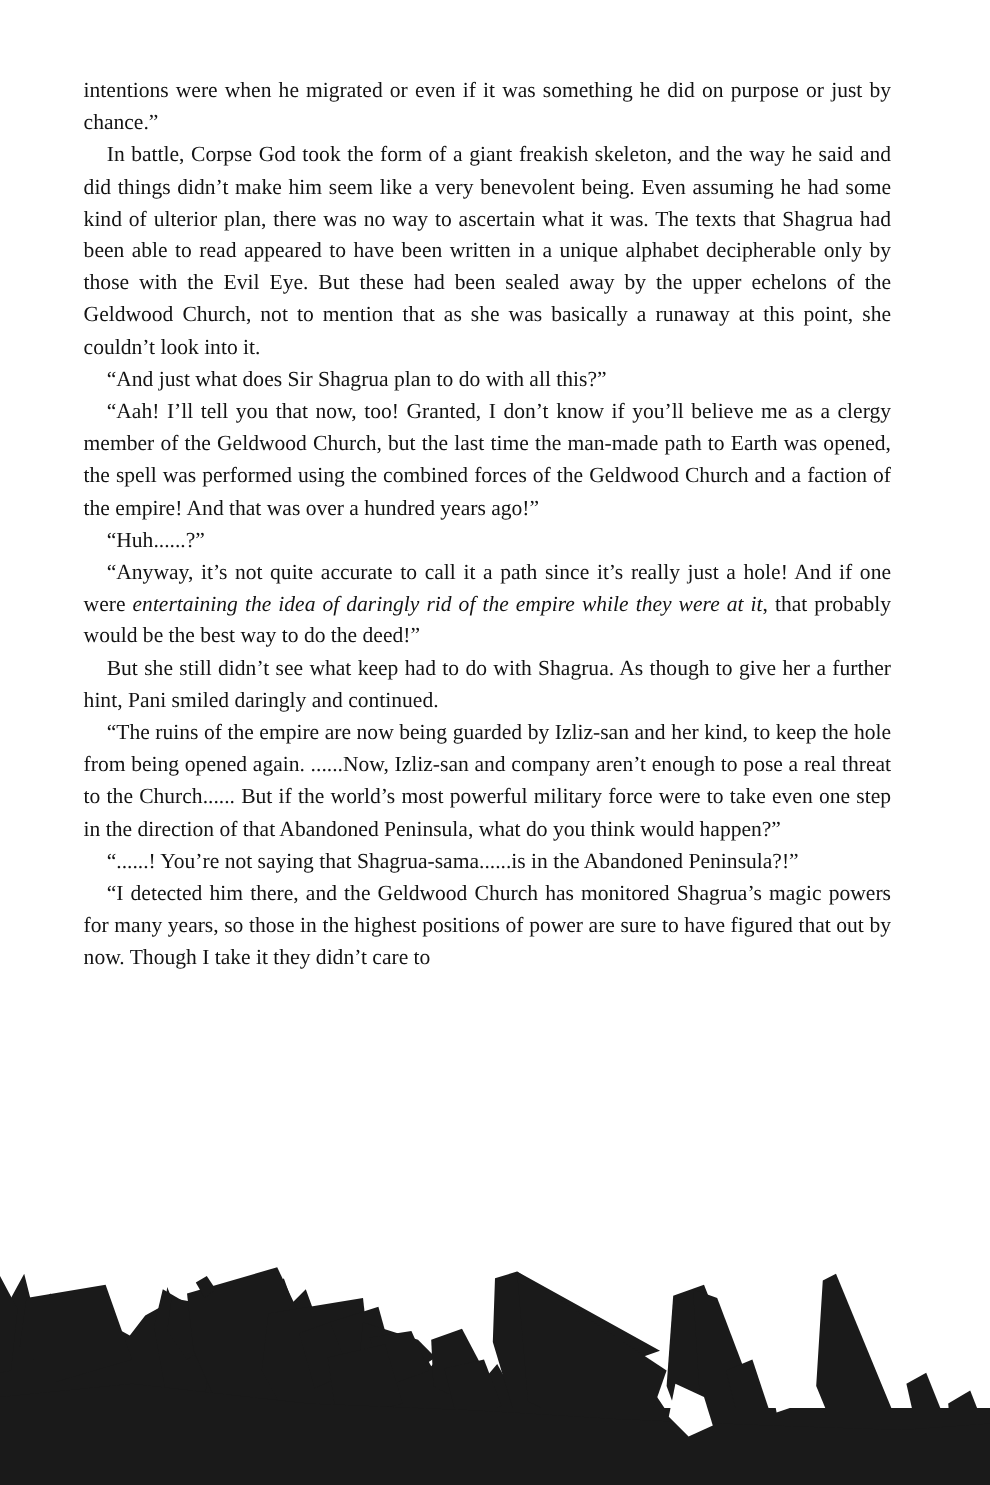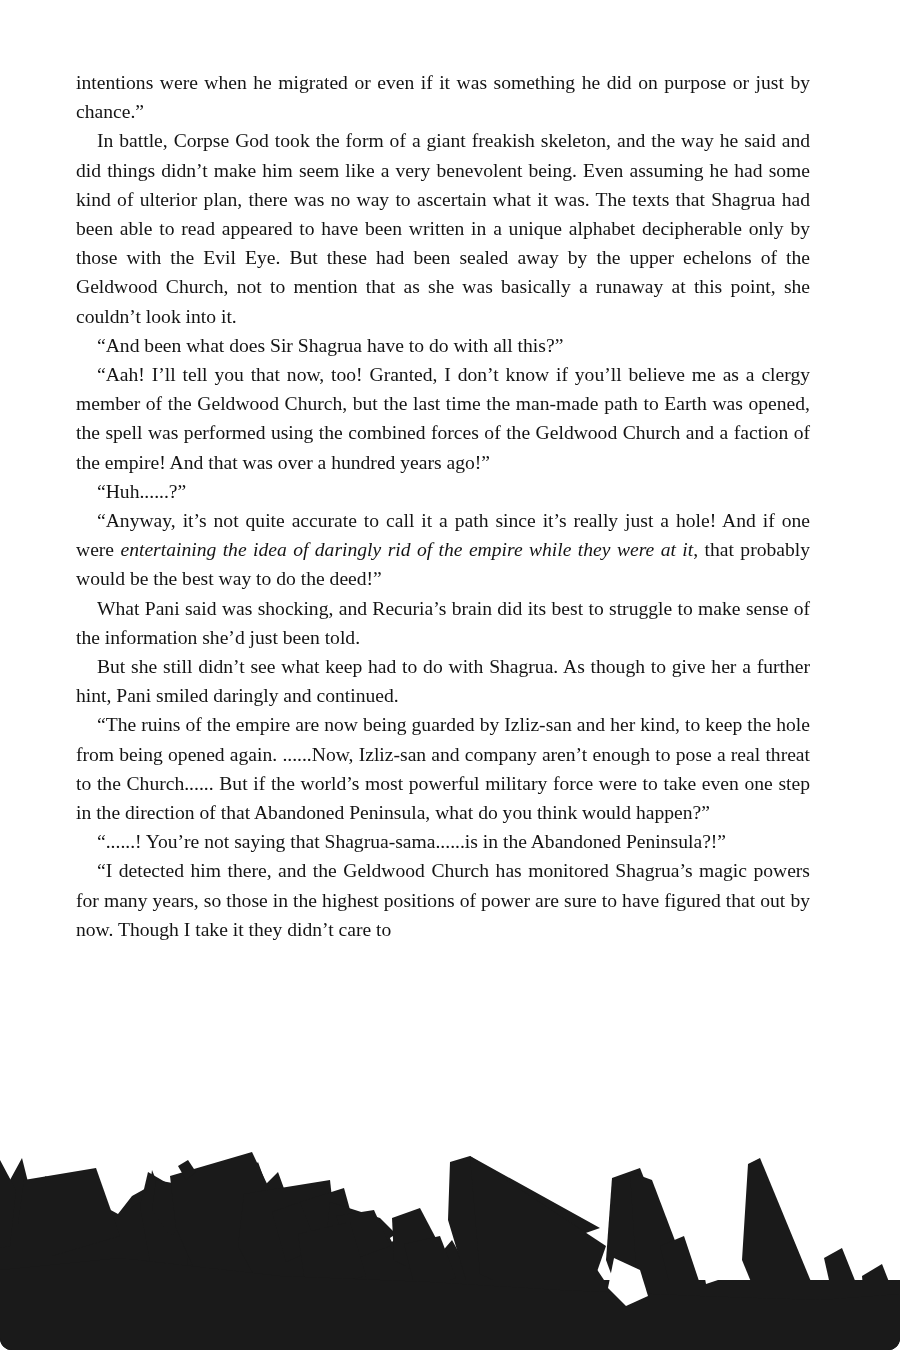--- a/index.html
+++ b/index.html
@@ -9,21 +9,20 @@
     background: #ffffff;
   }
   .page {
     position: relative;
     width: 900px;
     height: 1350px;
     background: #ffffff;
     overflow: hidden;
     font-family: "Liberation Serif", "DejaVu Serif", serif;
     color: #141414;
-    border-radius: 12px;
   }
   .text-column {
     position: absolute;
     left: 76px;
     top: 68px;
     width: 734px;
   }
   p.para {
     margin: 0;
     padding: 0;
@@ -56,29 +55,28 @@
 </style>
 </head>
 <body>
 
 <div class="page">
 
   <div class="text-column">
 
     <p class="para">intentions were when he migrated or even if it was something he did on purpose or just by chance.”</p>
     <p class="para indent">In battle, Corpse God took the form of a giant freakish skeleton, and the way he said and did things didn’t make him seem like a very benevolent being. Even assuming he had some kind of ulterior plan, there was no way to ascertain what it was. The texts that Shagrua had been able to read appeared to have been written in a unique alphabet decipherable only by those with the Evil Eye. But these had been sealed away by the upper echelons of the Geldwood Church, not to mention that as she was basically a runaway at this point, she couldn’t look into it.</p>
-    <p class="para indent">“And been what does Sir Shagrua have to do with all this?”</p>
+    <p class="para indent">“And just what does Sir Shagrua plan to do with all this?”</p>
     <p class="para indent">“Aah! I’ll tell you that now, too! Granted, I don’t know if you’ll believe me as a clergy member of the Geldwood Church, but the last time the man-made path to Earth was opened, the spell was performed using the combined forces of the Geldwood Church and a faction of the empire! And that was over a hundred years ago!”</p>
     <p class="para indent">“Huh......?”</p>
 
     <p class="para indent">
       <span>“Anyway, it’s not quite accurate to call it a path since it’s really just a hole! And if one were </span><span class="em">entertaining the idea of daringly rid of the empire while they were at it</span><span>, that probably would be the best way to do the deed!”</span>
     </p>
 
-    <p class="para indent">What Pani said was shocking, and Recuria’s brain did its best to struggle to make sense of the information she’d just been told.</p>
     <p class="para indent">But she still didn’t see what keep had to do with Shagrua. As though to give her a further hint, Pani smiled daringly and continued.</p>
     <p class="para indent">“The ruins of the empire are now being guarded by Izliz-san and her kind, to keep the hole from being opened again. ......Now, Izliz-san and company aren’t enough to pose a real threat to the Church...... But if the world’s most powerful military force were to take even one step in the direction of that Abandoned Peninsula, what do you think would happen?”</p>
     <p class="para indent">“......! You’re not saying that Shagrua-sama......is in the Abandoned Peninsula?!”</p>
     <p class="para indent">“I detected him there, and the Geldwood Church has monitored Shagrua’s magic powers for many years, so those in the highest positions of power are sure to have figured that out by now. Though I take it they didn’t care to</p>
 
   </div>
 
   <svg class="ruins" viewBox="0 0 900 200" preserveAspectRatio="none" aria-hidden="true">
     <g fill="#1a1a1a">
 

